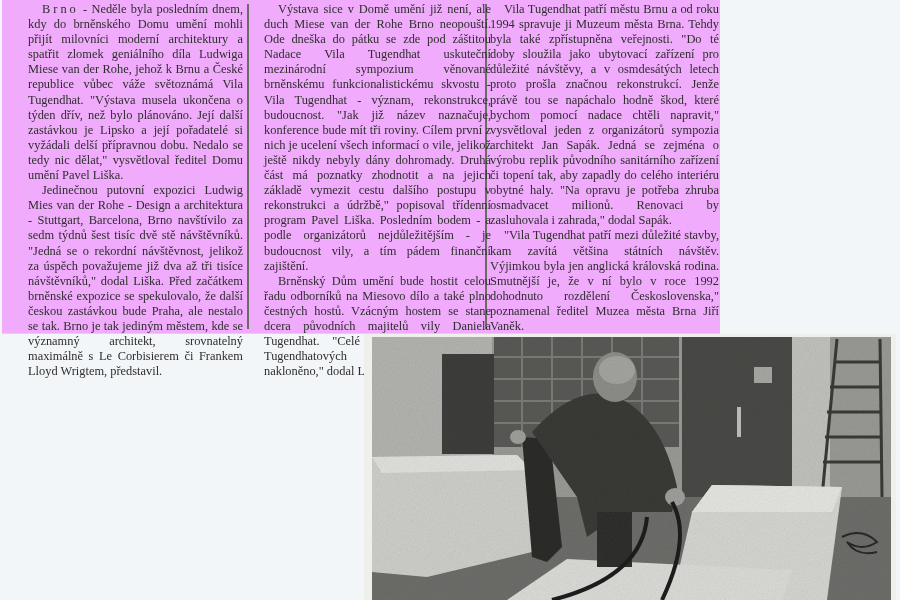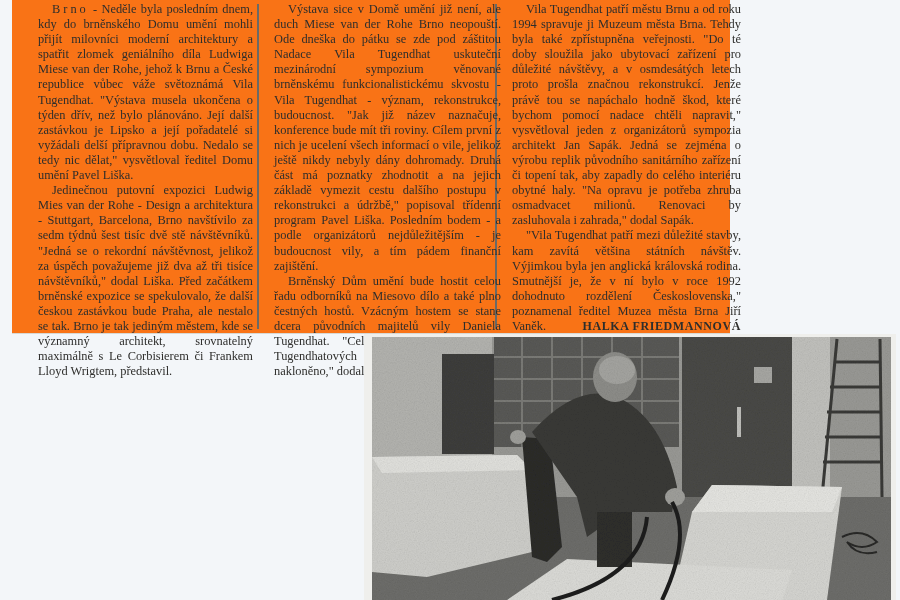--- a/index.html
+++ b/index.html
@@ -3,34 +3,34 @@
 <meta charset="utf-8">
 <style>
   html, body { margin:0; padding:0; }
   body {
     width:900px; height:600px; overflow:hidden; position:relative;
     background:#f3f6f9;
     font-family:"Liberation Serif", "DejaVu Serif", serif;
     color:#2b2b2b;
   }
   .clipping {
-    position:absolute; left:12px; top:0; width:718px; height:333px;
-    background:#f97316;
+    position:absolute; left:2px; top:0; width:718px; height:333px;
+    background:#f0abfc;
     box-shadow: 0 1px 0 #d8d8d4;
   }
   .col {
     position:absolute; top:2px;
     font-size:12.4px; line-height:15.1px;
     text-align:justify; hyphens:manual;
     color:#2e2e2c;
   }
   .col p { margin:0; text-indent:14px; }
   .col1 { left:26px; width:215px; }
   .col2 { left:252px; width:227px;margin-left:10px; }
-  .col3 { left:488px; width:229px;margin-left:12px; }
+  .col3 { left:488px; width:229px; }
   .rule {
     position:absolute; top:4px; width:1.5px; background:#6a6a66;
   }
   .rule1 { left:245px; height:325px; }
   .rule2 { left:483px; height:325px; }
   .spaced { letter-spacing:3px; }
   .byline {
     font-weight:bold; letter-spacing:0.6px; float:right; font-size:12px;
   }
   .photo-frame {
@@ -55,21 +55,21 @@
     <p>Jedinečnou putovní expozici Ludwig Mies van der Rohe - Design a architektura - Stuttgart, Barcelona, Brno navštívilo za sedm týdnů šest tisíc dvě stě návštěvníků. "Jedná se o rekordní návštěvnost, jelikož za úspěch považujeme již dva až tři tisíce návštěvníků," dodal Liška. Před začátkem brněnské expozice se spekulovalo, že další českou zastávkou bude Praha, ale nestalo se tak. Brno je tak jediným městem, kde se významný architekt, srovnatelný maximálně s Le Corbisierem či Frankem Lloyd Wrigtem, představil.</p>
   </div>
 
   <div class="col col2">
     <p>Výstava sice v Domě umění již není, ale duch Miese van der Rohe Brno neopouští. Ode dneška do pátku se zde pod záštitou Nadace Vila Tugendhat uskuteční mezinárodní sympozium věnované brněnskému funkcionalistickému skvostu - Vila Tugendhat - význam, rekonstrukce, budoucnost. "Jak již název naznačuje, konference bude mít tři roviny. Cílem první z nich je ucelení všech informací o vile, jelikož ještě nikdy nebyly dány dohromady. Druhá část má poznatky zhodnotit a na jejich základě vymezit cestu dalšího postupu v rekonstrukci a údržbě," popisoval třídenní program Pavel Liška. Posledním bodem - a podle organizátorů nejdůležitějším - je budoucnost vily, a tím pádem finanční zajištění.</p>
     <p>Brněnský Dům umění bude hostit celou řadu odborníků na Miesovo dílo a také plno čestných hostů. Vzácným hostem se stane dcera původních majitelů vily Daniela Tugendhat. "Celé příbuzenstvo manželů Tugendhatových je našim snahám nakloněno," dodal Liška.</p>
   </div>
 
   <div class="col col3">
     <p>Vila Tugendhat patří městu Brnu a od roku 1994 spravuje ji Muzeum města Brna. Tehdy byla také zpřístupněna veřejnosti. "Do té doby sloužila jako ubytovací zařízení pro důležité návštěvy, a v osmdesátých letech proto prošla značnou rekonstrukcí. Jenže právě tou se napáchalo hodně škod, které bychom pomocí nadace chtěli napravit," vysvětloval jeden z organizátorů sympozia architekt Jan Sapák. Jedná se zejména o výrobu replik původního sanitárního zařízení či topení tak, aby zapadly do celého interiéru obytné haly. "Na opravu je potřeba zhruba osmadvacet milionů. Renovaci by zasluhovala i zahrada," dodal Sapák.</p>
-    <p><span>"Vila Tugendhat patří mezi důležité stavby, kam zavítá většina státních návštěv. Výjimkou byla jen anglická královská rodina. Smutnější je, že v ní bylo v roce 1992 dohodnuto rozdělení Československa," poznamenal ředitel Muzea města Brna Jiří Vaněk.</span> <span class="byline">HALKA FRIEDMANNOVÁ</span></p>
+    <p><span>"Vila Tugendhat patří mezi důležité stavby, kam zavítá většina státních návštěv. Výjimkou byla jen anglická královská rodina. Smutnější je, že v ní bylo v roce 1992 dohodnuto rozdělení Československa," poznamenal ředitel Muzea města Brna Jiří Vaněk.</span> </p>
   </div>
 </div>
 
 <div class="photo-frame">
   <div class="photo" title="black-and-white newspaper photo of a man in a dark jacket vacuuming a white cubic display plinth in an exhibition hall; ladder at right, windows in background">
     <svg width="519" height="263" viewBox="0 0 519 263">
       <defs>
         <filter id="grain">
           <feTurbulence type="fractalNoise" baseFrequency="0.9" numOctaves="2" result="n"></feTurbulence>
           <feColorMatrix type="saturate" values="0"></feColorMatrix>

